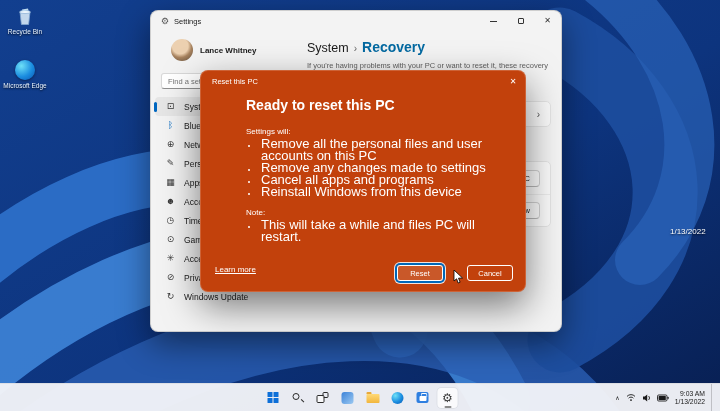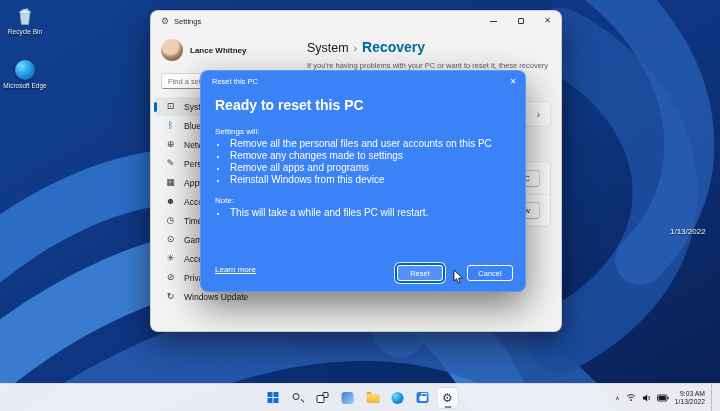--- a/index.html
+++ b/index.html
@@ -27,21 +27,21 @@
   .win-titlebar { height:20px; display:flex; align-items:center; padding-left:10px; }
   .win-app-icon { font-size:9px; color:#555; margin-right:5px; line-height:1; }
   .win-title { font-size:7.5px; color:#1a1a1a; }
   .win-controls { margin-left:auto; display:flex; height:100%; }
   .ctrl { width:27px; height:100%; display:flex; align-items:center; justify-content:center; }
   .min-bar { width:7px; height:1px; background:#333; }
   .max-box { width:6px; height:6px; border:1px solid #333; border-radius:1px; }
   .close-x { font-size:8px; color:#333; line-height:1; }
 
   .sidebar { position:absolute; left:0; top:20px; width:152px; bottom:0; padding-top:4px; }
-  .user-row { display:flex; align-items:center; gap:7px; padding:4px 10px; }
+  .user-row { display:flex; align-items:center; gap:7px; padding:4px 20px; }
   .avatar { width:22px; height:22px; border-radius:50%; flex:0 0 auto;
     background:radial-gradient(circle at 42% 32%, #ecd0b0 0 40%, #a8835f 58%, #5c4836 100%); }
   .user-name { font-size:8px; font-weight:bold; color:#1a1a1a; }
   .search-box { margin:8px 10px 8px; height:16px; background:#fff; border:1px solid #d8d8d8;
     border-bottom-color:#8f8f8f; border-radius:3px; display:flex; align-items:center; }
   .search-box input { flex:1; min-width:0; border:0; outline:0; background:transparent;
     font-size:7.5px; padding:0 6px; color:#333; font-family:inherit; }
   .search-glyph { width:12px; position:relative; height:10px; flex:0 0 auto; }
   .search-glyph i { position:absolute; left:1px; top:1px; width:5px; height:5px; border:1px solid #666; border-radius:50%; }
   .search-glyph b { position:absolute; left:6.5px; top:6px; width:3px; height:1px; background:#666; transform:rotate(45deg); }
@@ -64,31 +64,31 @@
     display:flex; align-items:center; justify-content:flex-end; padding:0 10px; margin-bottom:34px; }
   .chev { font-size:10px; color:#555; }
   .card-group { width:244px; background:#fbfbfb; border:1px solid #e4e4e4; border-radius:5px; }
   .cg-row { height:32px; display:flex; align-items:center; justify-content:flex-end; padding:0 10px; }
   .cg-row + .cg-row { border-top:1px solid #ececec; }
   .win-btn { font-size:7.5px; color:#1a1a1a; background:#fdfdfd; border:1px solid #d2d2d2;
     border-bottom-color:#b8b8b8; border-radius:4px; padding:3px 9px; font-family:inherit; }
 
   
   .dialog { position:absolute; left:200px; top:70px; width:326px; height:222px; z-index:50;
-    background:#3b82f6; border-radius:8px; box-shadow:0 14px 36px rgba(0,0,0,.5);
+    background:#c2410c; border-radius:8px; box-shadow:0 14px 36px rgba(0,0,0,.5);
     border:1px solid rgba(255,255,255,.18); color:#fff; }
   .dlg-titlebar { height:20px; display:flex; align-items:center; padding-left:11px; }
   .dlg-title { font-size:7.5px; }
   .dlg-close { margin-left:auto; width:24px; height:100%; display:flex; align-items:center; justify-content:center;
     font-size:8px; }
-  .dlg-body { padding:2px 14px 0; }
+  .dlg-body { padding:2px 14px 0;margin-left:31px; }
   .dlg-heading { font-size:14px; font-weight:bold; margin:4px 0 14px; }
   .dlg-label { font-size:8px; margin-bottom:2px; }
   .dlg-list { margin:2px 0 10px; padding-left:13px; list-style:disc; }
-  .dlg-list li { font-size:10px; line-height:12px; padding-left:2px; }
+  .dlg-list li { font-size:13px; line-height:12px; padding-left:2px; }
   .dlg-list li::marker { color:#fff; font-size:8px; }
   .dlg-footer { position:absolute; left:14px; right:12px; bottom:10px; display:flex; }
   .learn-more { font-size:8px; color:#fff; text-decoration:underline; }
   .dlg-buttons { margin-left:auto; display:flex; gap:24px; }
   .dlg-btn { min-width:46px; height:16px; font-size:7.5px; color:#fff; background:transparent;
     border:1px solid #fff; border-radius:3px; font-family:inherit; }
   .dlg-btn.primary { background:rgba(255,255,255,.12);
     box-shadow:0 0 0 2px #0067b8, 0 0 0 3px rgba(255,255,255,.85); }
 
   .cursor { position:absolute; left:453px; top:270px; z-index:100; }
@@ -280,21 +280,21 @@
       <span class="dlg-close">
           <span>✕</span>
         </span>
     </div>
     <div class="dlg-body">
       <div class="dlg-heading">Ready to reset this PC</div>
       <div class="dlg-label">Settings will:</div>
       <ul class="dlg-list">
         <li>Remove all the personal files and user accounts on this PC</li>
         <li>Remove any changes made to settings</li>
-        <li>Remove all apps and programs</li>
+        <li>Cancel all apps and programs</li>
         <li>Reinstall Windows from this device</li>
       </ul>
       <div class="dlg-label">Note:</div>
       <ul class="dlg-list">
         <li>This will take a while and files PC will restart.</li>
       </ul>
     </div>
     <div class="dlg-footer">
       <span class="learn-more">Learn more</span>
       <div class="dlg-buttons">

